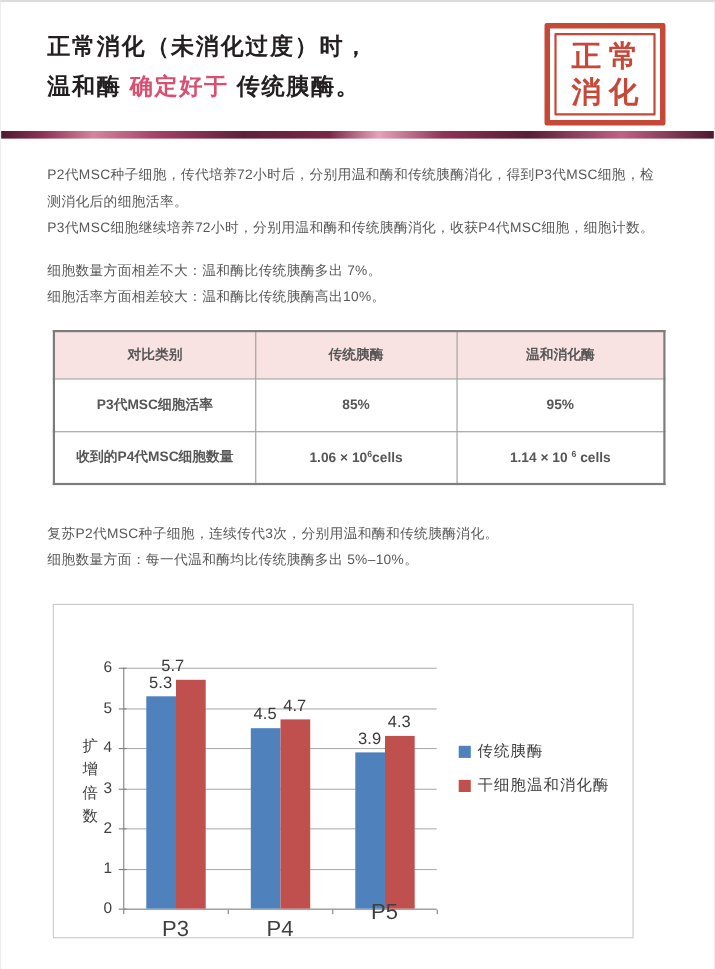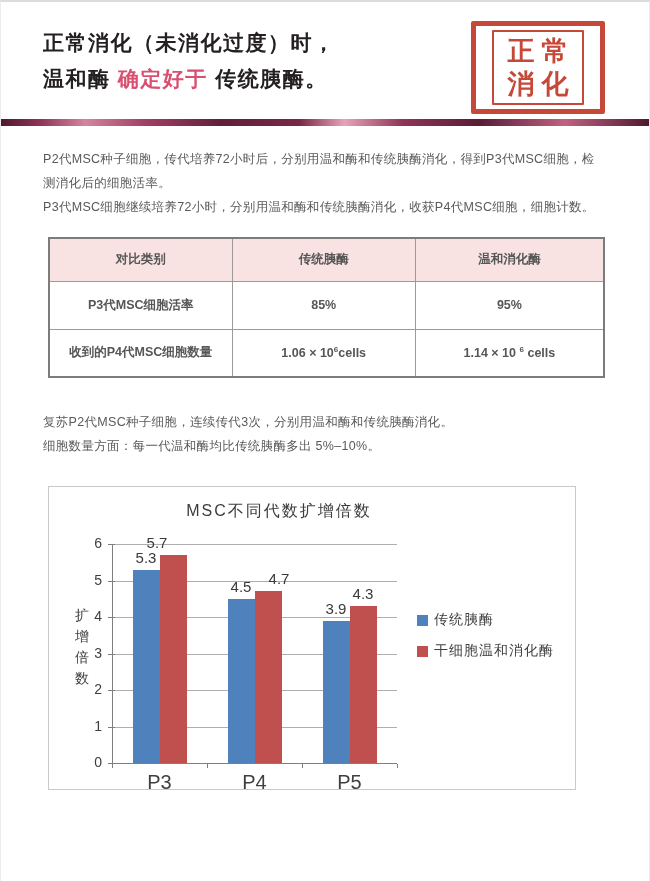--- a/index.html
+++ b/index.html
@@ -16,21 +16,21 @@
   .header { position: relative; height: 117px; background: #fff; }
   .header-titles { position: absolute; left: 42px; top: 30px; }
   .h-line {
     font-size: 21px; font-weight: 900; color: #242021;
     letter-spacing: 1.5px; line-height: 1.0;
   }
   .h-line + .h-line { margin-top: 15px; }
   .hl-pink { font-weight: 900; }
   .stamp {
     position: absolute; right: 44px; top: 19px;
-    width: 134px; height: 93px;
+    width: 110px; height: 93px;
     border: 5px solid; border-radius: 2px;
     display: flex; align-items: center; justify-content: center;
     opacity: .93;
   }
   .stamp-inner {
     width: 92px; height: 75px;
     border: 2px solid; border-radius: 1px;
     display: flex; flex-direction: column; align-items: center; justify-content: center;
   }
   .stamp-text { font-size: 27px; font-weight: 900; letter-spacing: 7px; line-height: 33px; text-indent: 7px; }
@@ -102,20 +102,24 @@
 </div>
 <div class="ribbon"></div>
 
 <div class="content">
 
   <div class="para">
     <p>P2代MSC种子细胞，传代培养72小时后，分别用温和酶和传统胰酶消化，得到P3代MSC细胞，检测消化后的细胞活率。</p>
     <p>P3代MSC细胞继续培养72小时，分别用温和酶和传统胰酶消化，收获P4代MSC细胞，细胞计数。</p>
   </div>
 
+  <div class="para" style="margin-top: 15px;">
+    <p>细胞数量方面相差不大：温和酶比传统胰酶多出 7%。</p>
+    <p>细胞活率方面相差较大：温和酶比传统胰酶高出10%。</p>
+  </div>
 
   <table class="cmp">
     <tbody>
         <tr>
       <th class="c1">对比类别</th>
       <th class="c2">传统胰酶</th>
       <th class="c3">温和消化酶</th>
     </tr>
     <tr>
       <td>P3代MSC细胞活率</td>
@@ -129,21 +133,20 @@
     </tr>
   </tbody>
     </table>
 
   <div class="para" style="margin-top: 32px;">
     <p>复苏P2代MSC种子细胞，连续传代3次，分别用温和酶和传统胰酶消化。</p>
     <p>细胞数量方面：每一代温和酶均比传统胰酶多出 5%–10%。</p>
   </div>
 
   <div class="chart-panel" id="chart-panel">
-    <div class="chart-title">MSC不同代数扩增倍数</div>
     <div class="ylabel" id="chart-ylabel">扩<br>增<br>倍<br>数</div>
   <div class="ytick-label" style="left: 19px; top: 267px;">0</div>
       <div class="ytick-mark" style="left: 59px; top: 276px;"></div>
       <div class="gridline" style="left: 63px; top: 239.5px; width: 285px;"></div>
       <div class="ytick-label" style="left: 19px; top: 230.5px;">1</div>
       <div class="ytick-mark" style="left: 59px; top: 239.5px;"></div>
       <div class="gridline" style="left: 63px; top: 203px; width: 285px;"></div>
       <div class="ytick-label" style="left: 19px; top: 194px;">2</div>
       <div class="ytick-mark" style="left: 59px; top: 203px;"></div>
       <div class="gridline" style="left: 63px; top: 166.5px; width: 285px;"></div>
@@ -165,27 +168,27 @@
       <div class="xtick-mark" style="left: 253px; top: 277px;"></div>
       <div class="xtick-mark" style="left: 348px; top: 277px;"></div>
       <div class="bar" style="left: 83.5px; top: 82.55px; width: 27px; height: 193.45px; background: rgb(79, 129, 189);"></div>
       <div class="bar-label" style="left: 77px; top: 61.55px;">5.3</div>
       <div class="bar" style="left: 110.5px; top: 67.95px; width: 27px; height: 208.05px; background: rgb(192, 80, 77);"></div>
       <div class="bar-label" style="left: 88px; top: 46.95px;">5.7</div>
       <div class="xcat-label" style="left: 63px; top: 284px; width: 95px;">P3</div>
       <div class="bar" style="left: 178.5px; top: 111.75px; width: 27px; height: 164.25px; background: rgb(79, 129, 189);"></div>
       <div class="bar-label" style="left: 172px; top: 90.75px;">4.5</div>
       <div class="bar" style="left: 205.5px; top: 104.45px; width: 27px; height: 171.55px; background: rgb(192, 80, 77);"></div>
-      <div class="bar-label" style="left: 210px; top: 83.45px;">4.7</div>
+      <div class="bar-label" style="left: 199px; top: 83.45px;">4.7</div>
       <div class="xcat-label" style="left: 158px; top: 284px; width: 95px;">P4</div>
       <div class="bar" style="left: 273.5px; top: 133.65px; width: 27px; height: 142.35px; background: rgb(79, 129, 189);"></div>
       <div class="bar-label" style="left: 267px; top: 112.65px;">3.9</div>
       <div class="bar" style="left: 300.5px; top: 119.05px; width: 27px; height: 156.95px; background: rgb(192, 80, 77);"></div>
       <div class="bar-label" style="left: 294px; top: 98.05px;">4.3</div>
-      <div class="xcat-label" style="left: 253px; top: 284px; width: 95px;">P5</div>
+      <div class="xcat-label" style="left: 253px; top: 268px; width: 95px;">P5</div>
       <div class="legend">
         <div class="legend-item">
           <div class="legend-swatch" style="background: rgb(79, 129, 189);"></div>
           <div class="legend-label">传统胰酶</div>
         </div>
         <div class="legend-item">
           <div class="legend-swatch" style="background: rgb(192, 80, 77);"></div>
           <div class="legend-label">干细胞温和消化酶</div>
         </div>
       </div>

